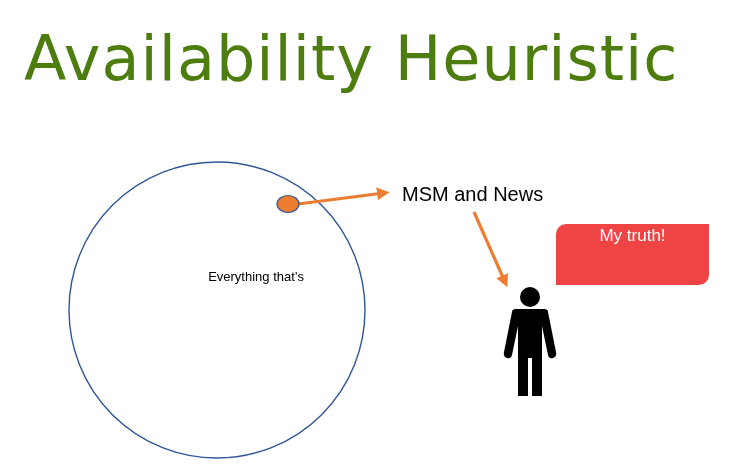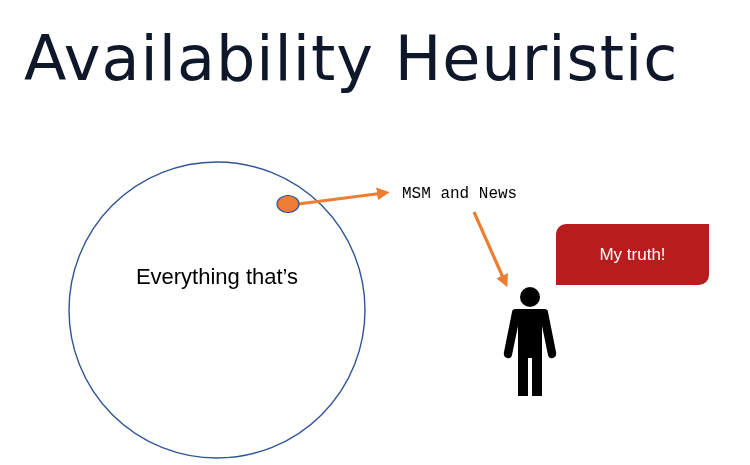--- a/index.html
+++ b/index.html
@@ -14,66 +14,66 @@
       overflow: hidden;
       font-family: "Liberation Sans", sans-serif;
     }
     .title {
       position: absolute;
       left: 24px;
       top: 28px;
       font-family: "DejaVu Sans", sans-serif;
       font-size: 62px;
       font-weight: normal;
-      color: #0f172a;
+      color: #4d7c0f;
       letter-spacing: 1px;
       white-space: nowrap;
       line-height: 1;
     }
     svg.diagram {
       position: absolute;
       left: 0;
       top: 0;
     }
     .world-label {
       position: absolute;
-      left: 117px;
+      left: 104px;
       top: 266px;
       width: 200px;
-      text-align: center;
+      text-align: right;
       font-family: "Liberation Sans", sans-serif;
-      font-size: 22px;
+      font-size: 13px;
       line-height: 22px;
       color: #000000;
     }
     .msm-label {
       position: absolute;
       left: 402px;
       top: 183px;
-      font-family: Liberation Mono, monospace;
-      font-size: 16px;
+      font-family: Liberation Sans, sans-serif;
+      font-size: 20px;
       line-height: 22px;
       color: #000000;
       white-space: nowrap;
     }
     .callout {
       position: absolute;
       left: 556px;
       top: 224px;
       width: 153px;
       height: 61px;
-      background: #b91c1c;
+      background: #ef4444;
       border-radius: 10px 0 10px 0;
       color: #ffffff;
       font-family: "Liberation Sans", sans-serif;
       font-size: 17px;
       line-height: 23px;
       text-align: center;
       display: flex;
-      flex-direction: column;
+      flex-direction: row;
       justify-content: center;
     }
   </style>
 </head>
 <body>
 
 <div class="title">Availability Heuristic</div>
 
 <svg class="diagram" width="750" height="465" viewBox="0 0 750 465">
   <defs>

